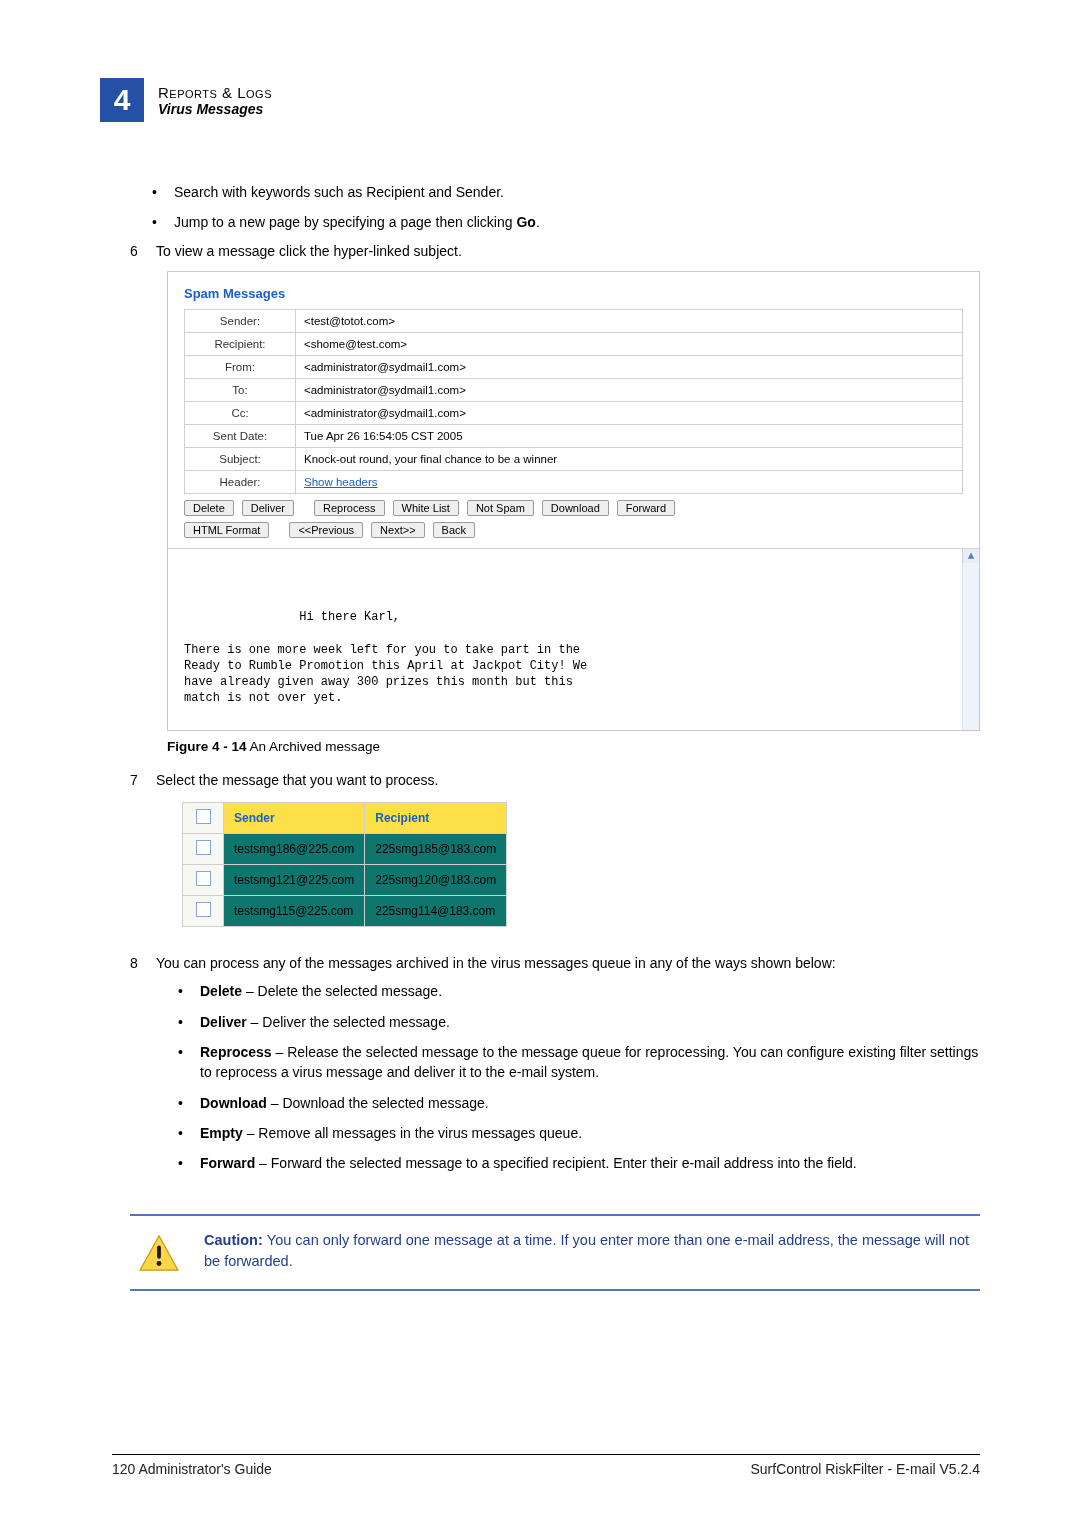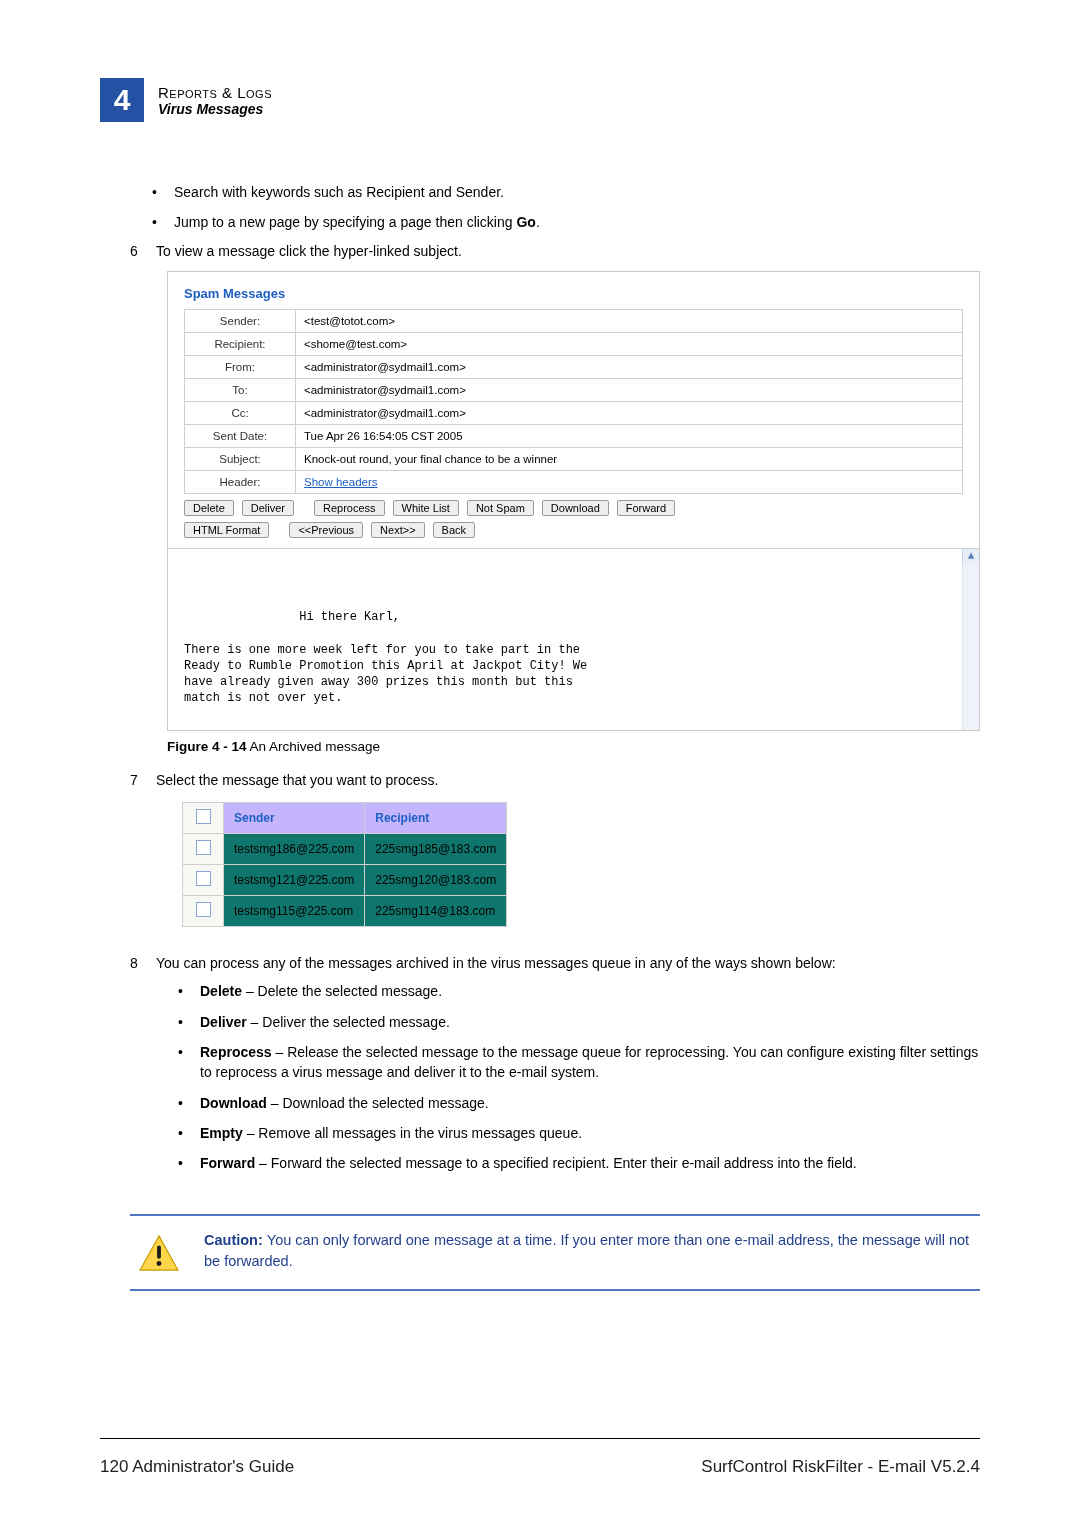--- a/index.html
+++ b/index.html
@@ -178,21 +178,21 @@
     border-collapse: collapse;
     font-size: 12px;
     font-family: Verdana, Arial, sans-serif;
   }
   .sel-table th, .sel-table td {
     border: 1px solid #cfcfcf;
     padding: 6px 10px;
     text-align: left;
   }
   .sel-table th {
-    background: #c4b5fd;
+    background: #fde047;
     color: #1d5fc2;
     font-weight: bold;
   }
   .sel-table td {
     background: #0f766e;
   }
   .sel-table .cb-cell { width: 20px; text-align: center; background:#f7f7f4; }
   .cb {
     width: 13px; height: 13px;
     border: 1px solid #8aa4d3;
@@ -217,25 +217,25 @@
   .caution-text {
     color: #223f8c;
     line-height: 1.5;
     font-size: 14.5px;
   }
   .caution-text b { color: #223f8c; }
   
   .footer {
     position: absolute;
     bottom: 50px;
-    left: 100px;
+    left: 112px;
     right: 100px;
     border-top: 1px solid #000;
-    padding-top: 18px;
-    font-size: 17px;
+    padding-top: 6px;
+    font-size: 14px;
     display: flex;
     justify-content: space-between;
     color: #222;
   }
 </style>
 </head>
 <body>
 
 <div class="page">
 

